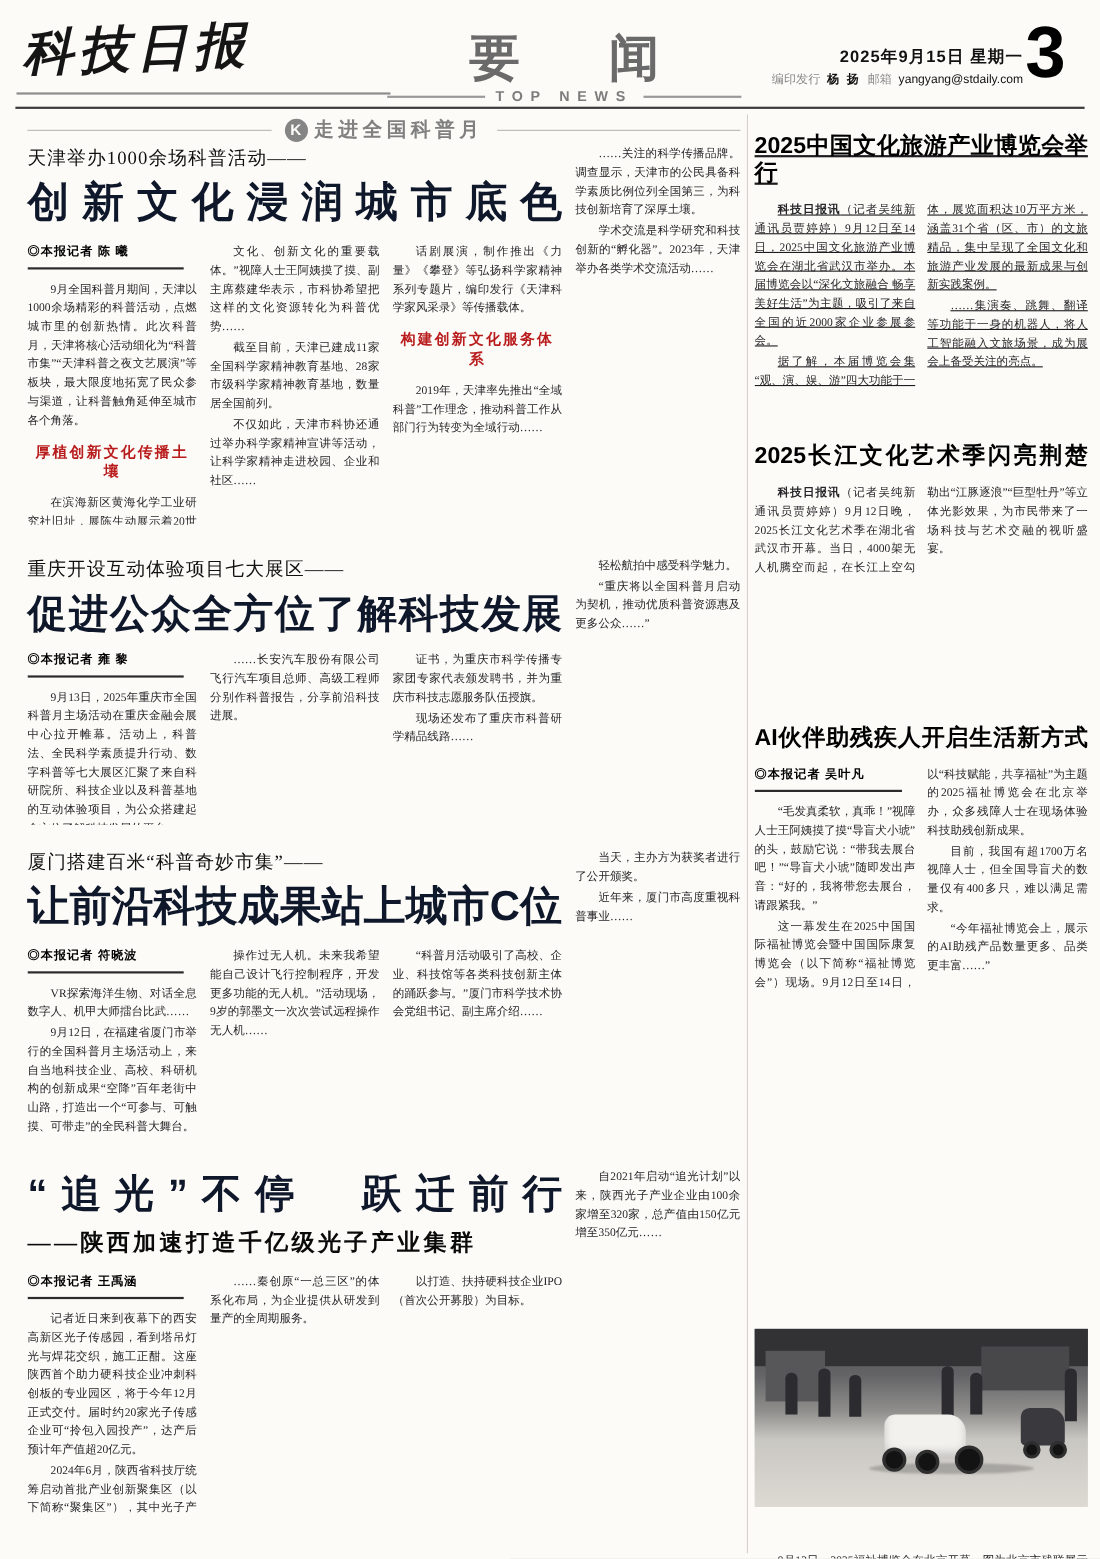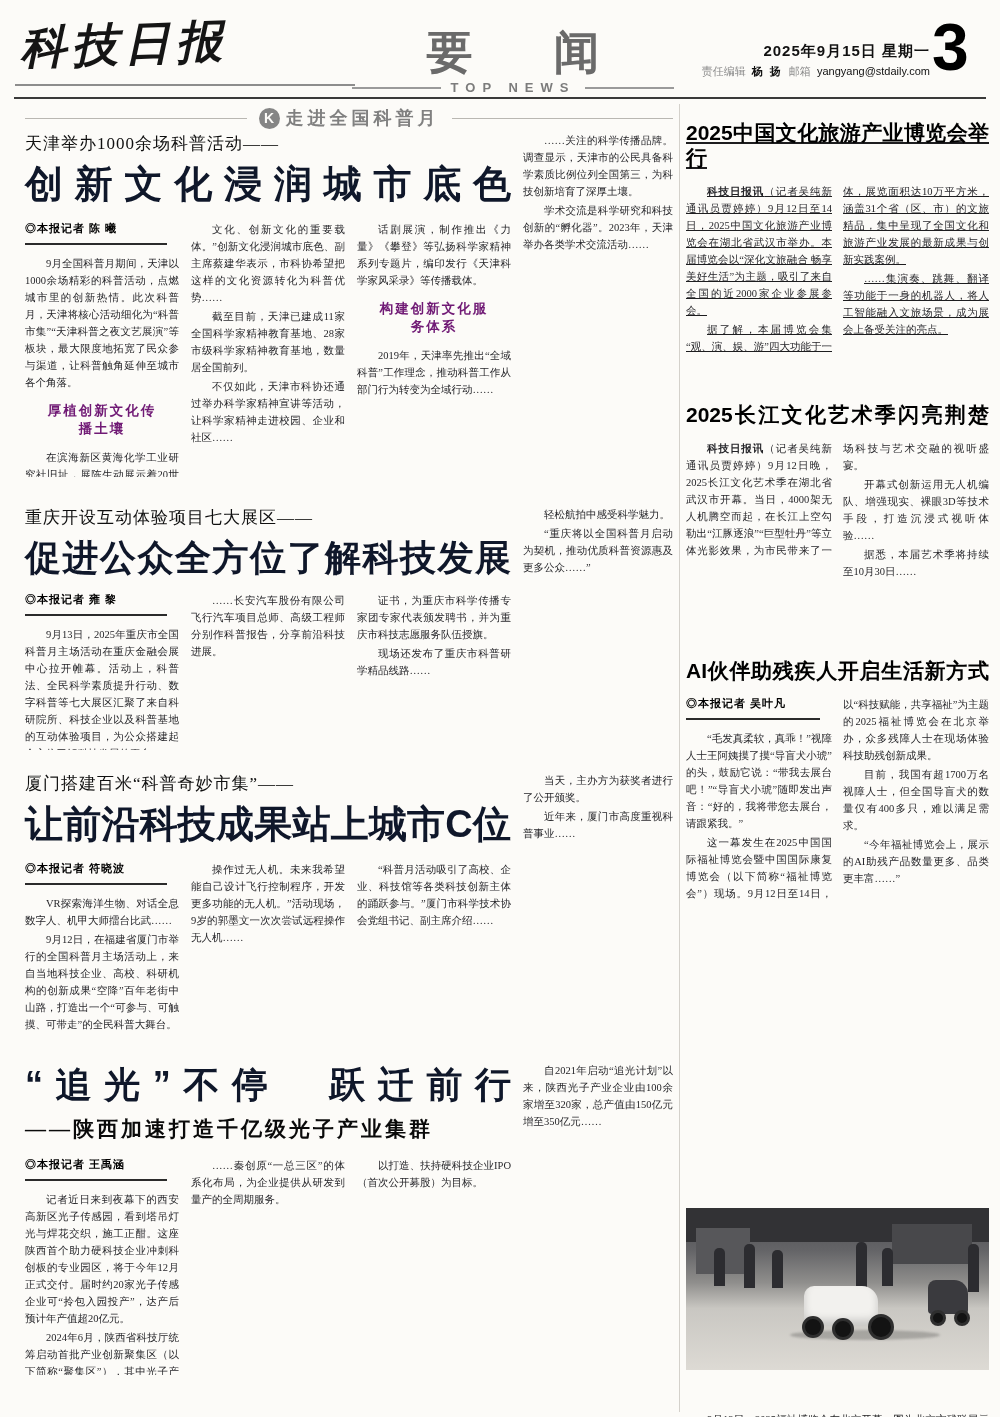--- a/index.html
+++ b/index.html
@@ -41,21 +41,21 @@
   .art-main{position:absolute;left:0;top:0;width:486px;}
   .art-side{position:absolute;right:0;top:0;width:150px;overflow:hidden;}
   .cols3{display:flex;gap:12px;margin-top:14px;overflow:hidden;}
   .cols3 > div{flex:1;overflow:hidden;}
   .byline{font-size:11px;font-weight:bold;color:#000;letter-spacing:1px;}
   .byrule{width:92%;height:2px;background:#2b2b2b;margin:7px 0 10px;}
   p.para{font-family:"Liberation Serif",serif;font-size:10.5px;line-height:1.62;color:#26262a;
          text-align:justify;text-indent:2em;margin:0 0 2px;}
   .colbody p{font-family:"Liberation Serif",serif;font-size:10.5px;line-height:1.62;color:#26262a;
              text-align:justify;text-indent:2em;margin:0 0 2px;}
-  .subhead{font-size:13.5px;font-weight:900;text-align:center;color:#701a75;margin:11px 16px;letter-spacing:2px;}
+  .subhead{font-size:13.5px;font-weight:900;text-align:center;color:#b91c1c;margin:11px 0;letter-spacing:2px;}
   
   .r-headline{font-size:21px;font-weight:900;color:#000;text-align:justify;text-align-last:justify;line-height:1.2;}
   .r-body{margin-top:13px;column-count:2;column-gap:11px;overflow:hidden;}
   .r-body .byline{break-inside:avoid;}
   
   .photo{position:absolute;left:686px;top:1208px;width:303px;height:162px;overflow:hidden;
          background:linear-gradient(180deg,#4c4c4f 0%,#646467 26%,#8f8e8c 46%,#c9c7c2 62%,#dddad4 100%);}
   .ph-band{position:absolute;left:0;top:0;width:100%;height:34px;background:#323235;}
   .ph-booth{position:absolute;background:#57575a;}
   .ph-person{position:absolute;width:11px;height:38px;background:#2c2c30;border-radius:5px 5px 0 0;}
@@ -79,21 +79,21 @@
   <div class="masthead">科技日报</div>
   <div class="mast-rule"></div>
   <div class="section-cn">要 闻</div>
   <div class="section-en-row">
     <div class="ln"></div>
     <div class="section-en">TOP NEWS</div>
     <div class="ln"></div>
   </div>
   <div class="hdr-date">2025年9月15日 星期一</div>
   <div class="hdr-editors">
-    <span class="lbl">责任编辑</span>
+    <span class="lbl">编印发行</span>
     <span class="nm">杨 扬</span>
     <span class="lbl">邮箱</span>
     <span>yangyang@stdaily.com</span>
   </div>
   <div class="pageno">3</div>
   <div class="hdr-rule"></div>
 
   <div class="badge-row">
     <div class="ln"></div>
     <div class="badge-core">
@@ -115,21 +115,21 @@
           <div class="byrule"></div>
           <div class="colbody">
               <p>9月全国科普月期间，天津以1000余场精彩的科普活动，点燃城市里的创新热情。此次科普月，天津将核心活动细化为“科普市集”“天津科普之夜文艺展演”等板块，最大限度地拓宽了民众参与渠道，让科普触角延伸至城市各个角落。</p>
             </div>
           <div class="subhead">厚植创新文化传播土壤</div>
           <div class="colbody">
               <p>在滨海新区黄海化学工业研究社旧址，展陈生动展示着20世纪初民族化学工业先驱的创业历程。</p>
             </div>
         </div>
         <div class="colbody">
-            <p>文化、创新文化的重要载体。”创新文化浸润城市底色、副主席蔡建华表示，市科协希望把这样的文化资源转化为科普优势……</p>
+            <p>文化、创新文化的重要载体。”视障人士王阿姨摸了摸、副主席蔡建华表示，市科协希望把这样的文化资源转化为科普优势……</p>
             <p>截至目前，天津已建成11家全国科学家精神教育基地、28家市级科学家精神教育基地，数量居全国前列。</p>
             <p>不仅如此，天津市科协还通过举办科学家精神宣讲等活动，让科学家精神走进校园、企业和社区……</p>
           </div>
         <div>
           <div class="colbody">
               <p>话剧展演，制作推出《力量》《攀登》等弘扬科学家精神系列专题片，编印发行《天津科学家风采录》等传播载体。</p>
             </div>
           <div class="subhead">构建创新文化服务体系</div>
           <div class="colbody">
               <p>2019年，天津率先推出“全域科普”工作理念，推动科普工作从部门行为转变为全域行动……</p>
@@ -231,24 +231,20 @@
           <p>据了解，本届博览会集“观、演、娱、游”四大功能于一体，展览面积达10万平方米，涵盖31个省（区、市）的文旅精品，集中呈现了全国文化和旅游产业发展的最新成果与创新实践案例。</p>
           <p>……集演奏、跳舞、翻译等功能于一身的机器人，将人工智能融入文旅场景，成为展会上备受关注的亮点。</p>
         </div>
     </div>
   </div>
 
   <div class="article" style="left:686px;top:402px;width:303px;height:242px;">
     <div class="r-headline">2025长江文化艺术季闪亮荆楚</div>
     <div class="r-body" style="height:198px;">
       <p class="para"><b>科技日报讯</b><span>（记者吴纯新 通讯员贾婷婷）9月12日晚，2025长江文化艺术季在湖北省武汉市开幕。当日，4000架无人机腾空而起，在长江上空勾勒出“江豚逐浪”“巨型牡丹”等立体光影效果，为市民带来了一场科技与艺术交融的视听盛宴。</span></p>
-      <div class="colbody">
-          <p>开幕式创新运用无人机编队、增强现实、裸眼3D等技术手段，打造沉浸式视听体验……</p>
-          <p>据悉，本届艺术季将持续至10月30日……</p>
-        </div>
     </div>
   </div>
 
   <div class="article" style="left:686px;top:658px;width:303px;height:540px;">
     <div class="r-headline">AI伙伴助残疾人开启生活新方式</div>
     <div class="r-body" style="height:498px;">
       <div class="byline">◎本报记者 吴叶凡</div>
       <div class="byrule"></div>
       <div class="colbody">
           <p>“毛发真柔软，真乖！”视障人士王阿姨摸了摸“导盲犬小琥”的头，鼓励它说：“带我去展台吧！”“导盲犬小琥”随即发出声音：“好的，我将带您去展台，请跟紧我。”</p>

